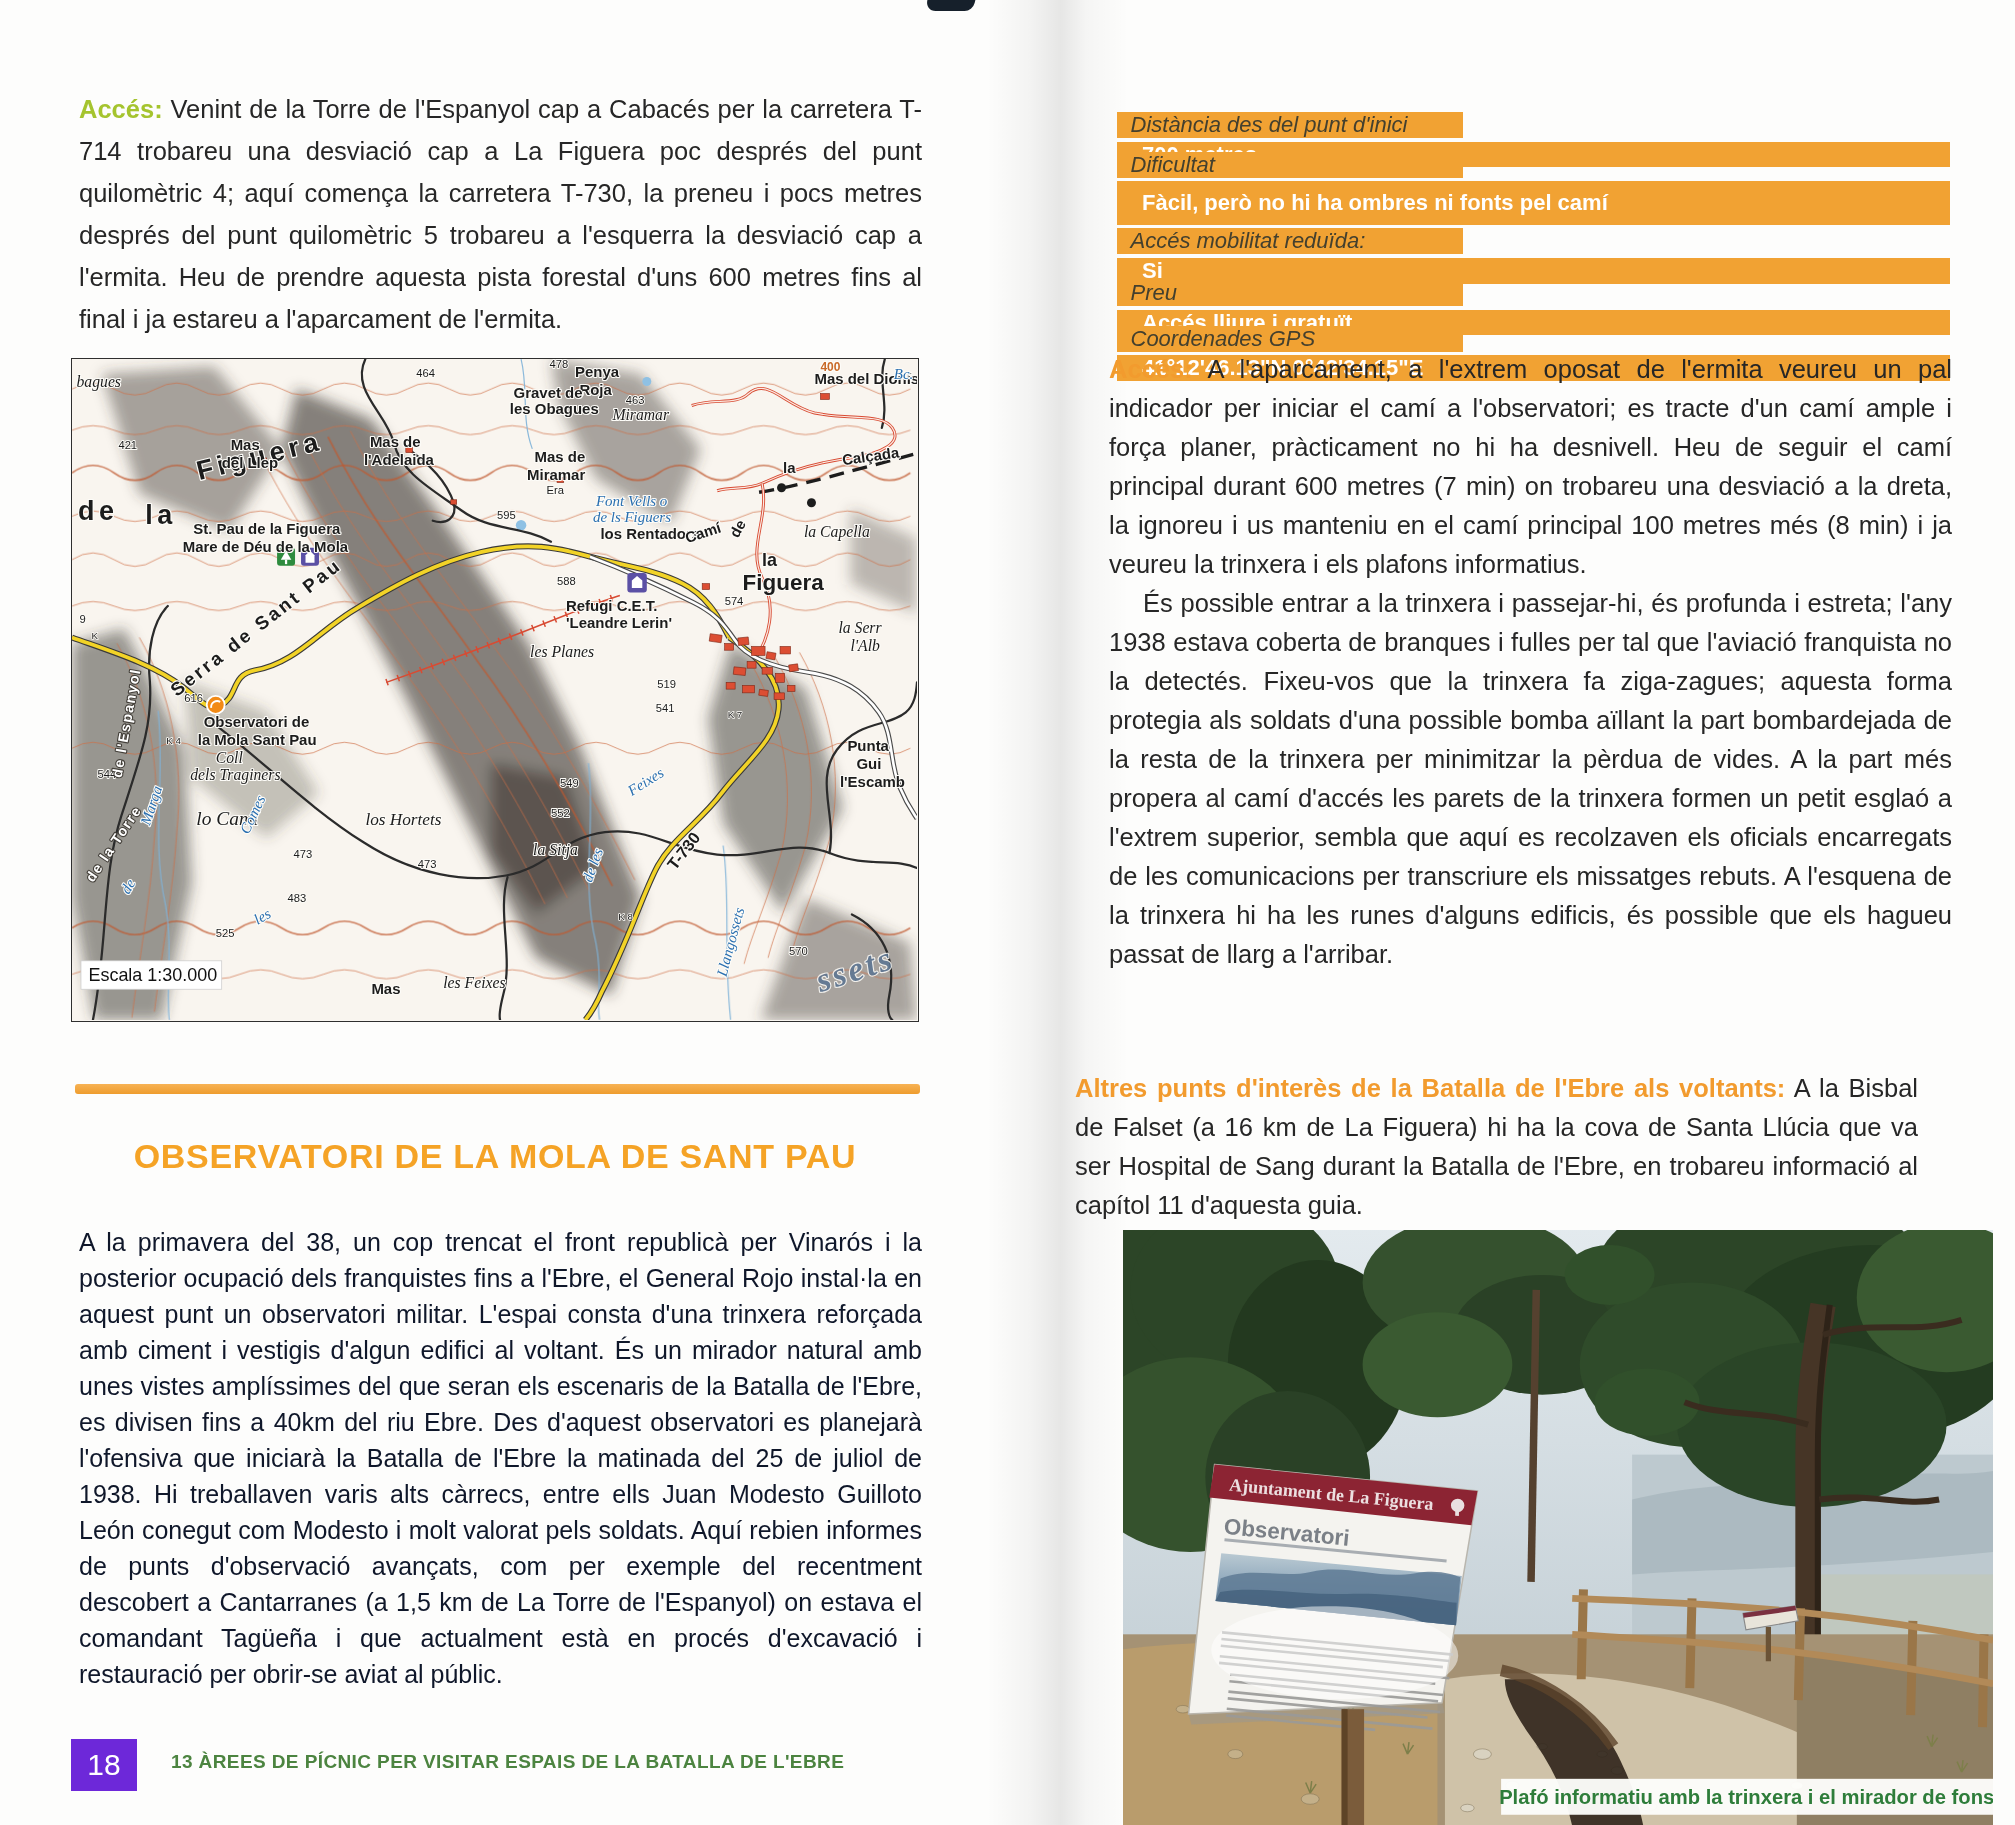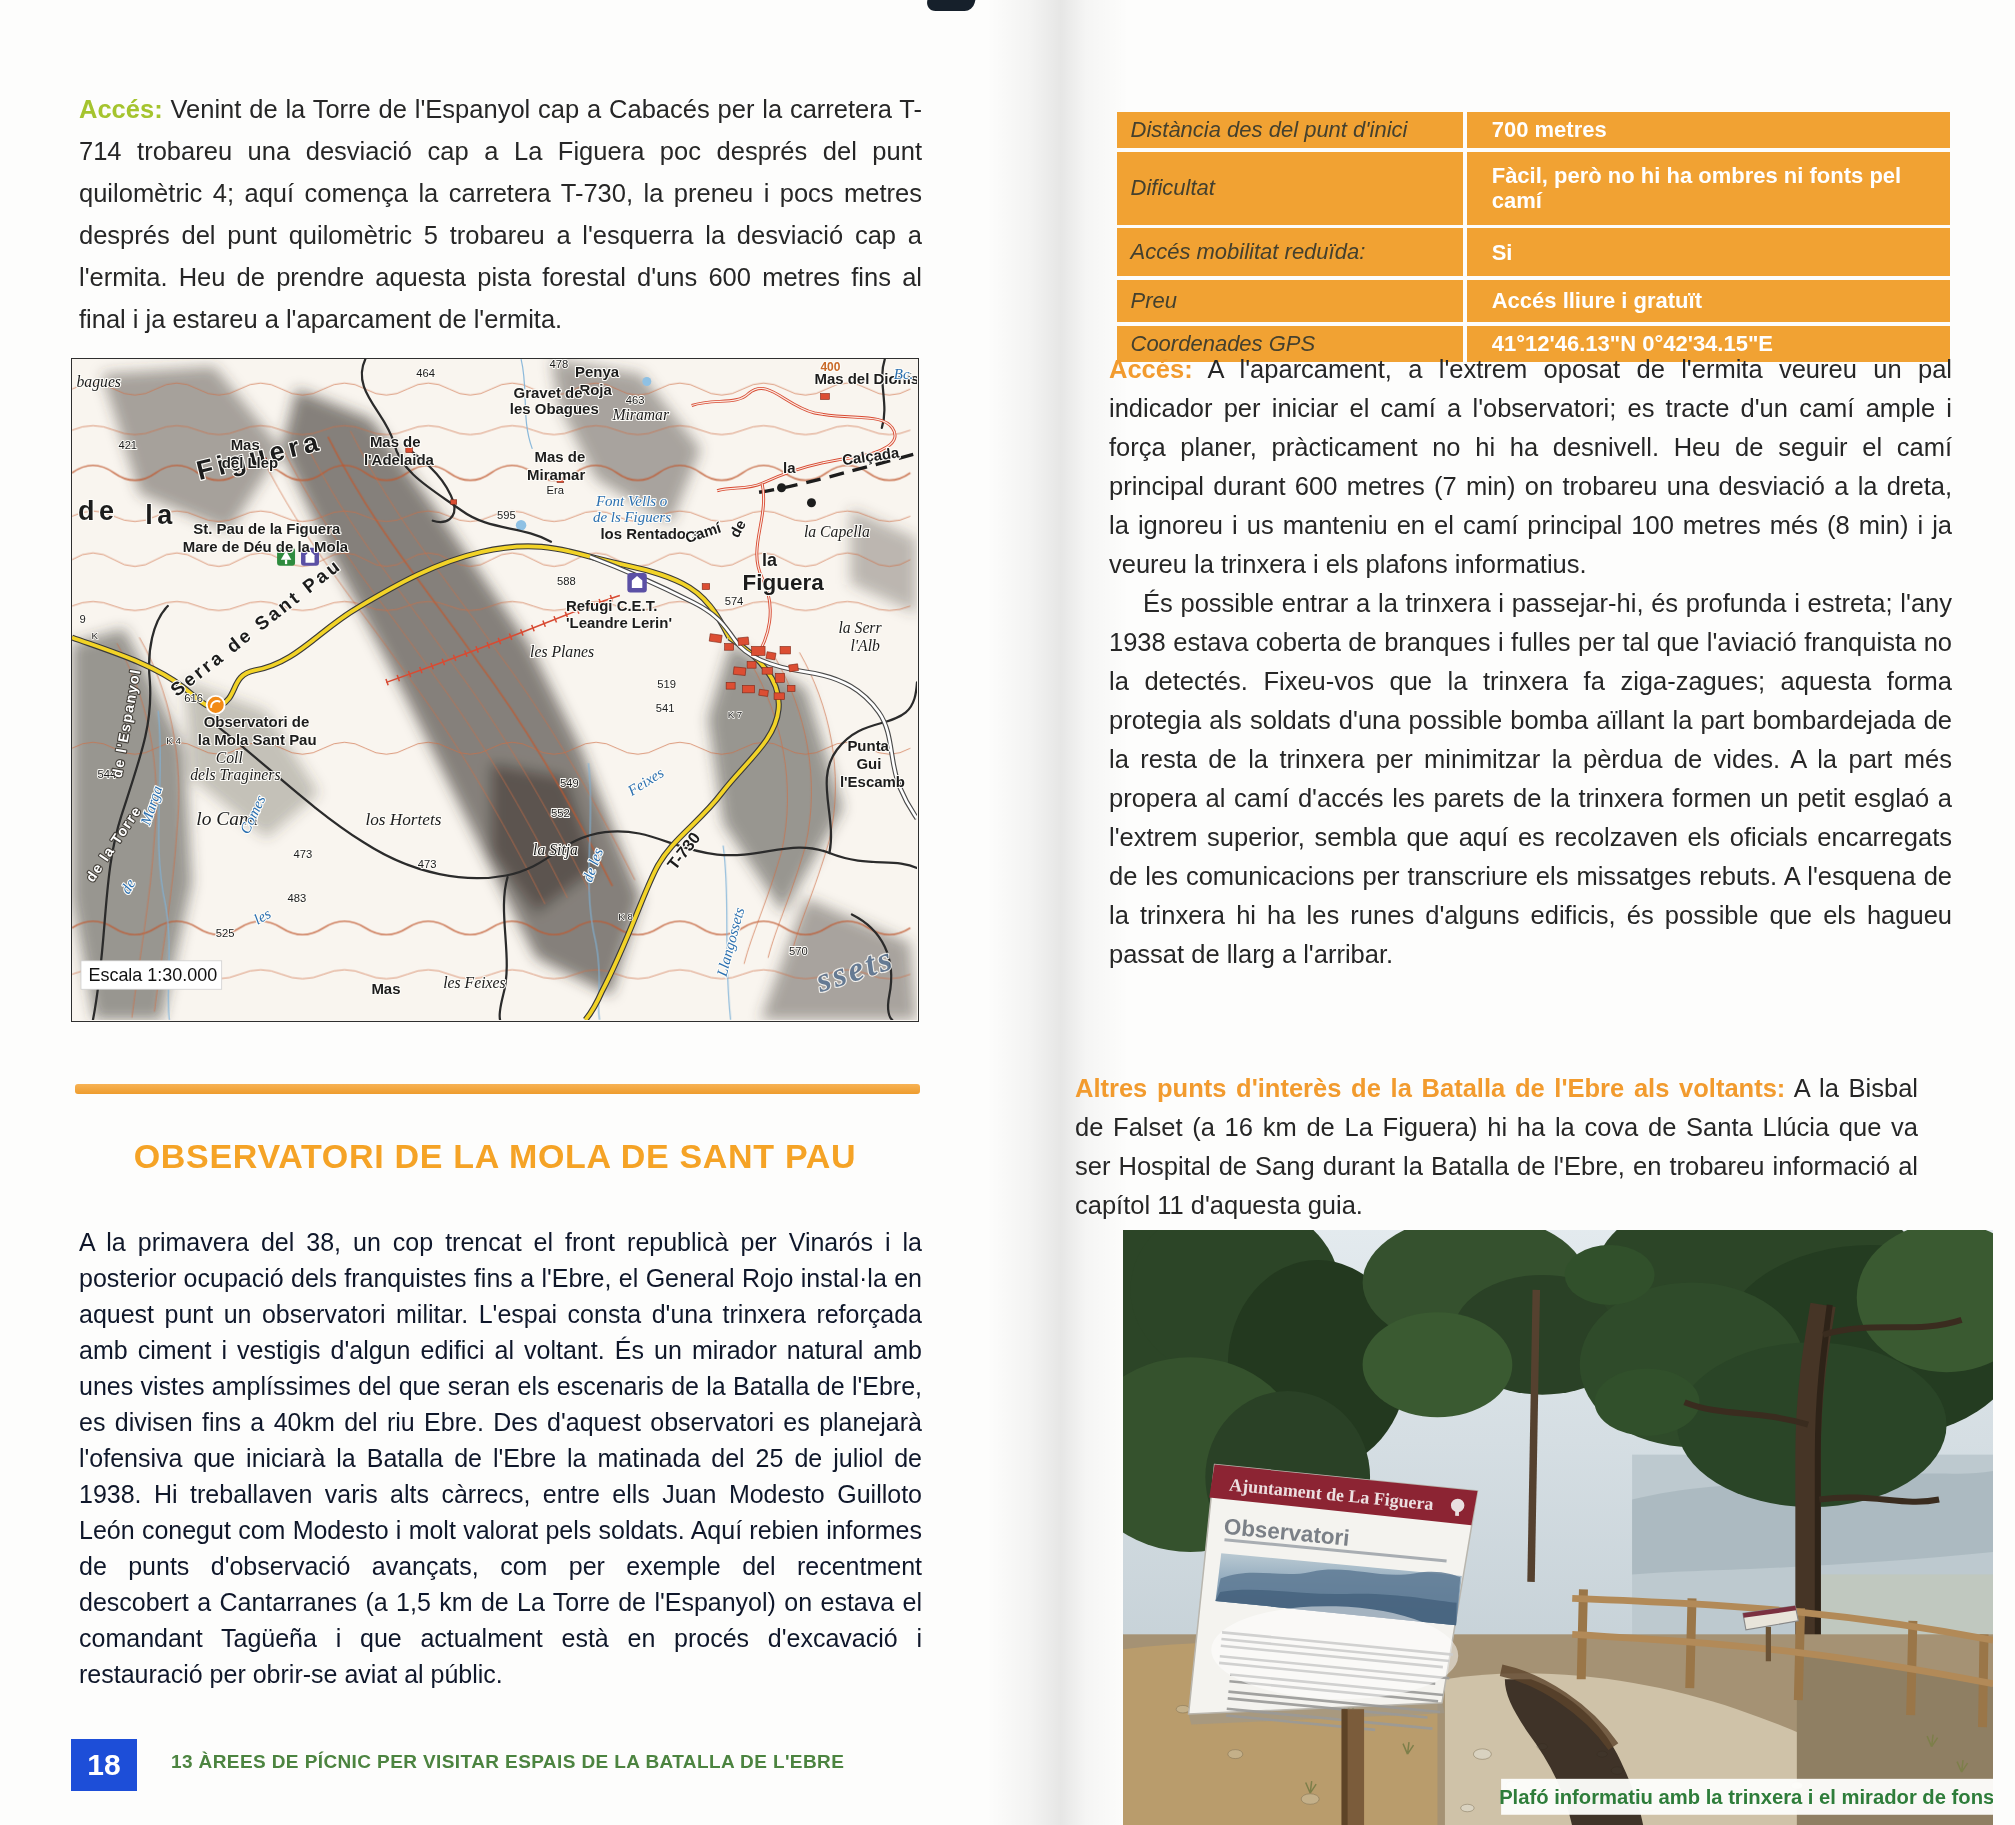--- a/index.html
+++ b/index.html
@@ -15,26 +15,26 @@
   .para-r{font-size:25.5px;line-height:39px;text-align:justify;color:#262626;}
   .body-l{font-size:25px;line-height:36px;text-align:justify;color:#0f172a;}
   .lead-green{color:#a5c42e;font-weight:bold;}
   .lead-orange{color:#f29b2e;font-weight:bold;}
   .indent{text-indent:34px;}
   
   .map-box{left:71px;top:358px;width:848px;height:664px;border:1.5px solid #2f2f2f;box-sizing:border-box;background:#f9f6f1;}
   .divider{left:75px;top:1084px;width:845px;height:9.7px;border-radius:3px;
     background:linear-gradient(#f7b254,#ee9c2d);}
   .sec-title{left:71px;top:1137px;width:848px;text-align:center;font-size:34px;font-weight:bold;color:#f5a326;letter-spacing:0.7px;}
-  .footer-box{left:71px;top:1739px;width:66px;height:52px;background:#1d4ed8;color:#fff;
-    display:flex;align-items:center;justify-content:center;font-size:30px;font-weight:bold;}
+  .footer-box{left:71px;top:1739px;width:66px;height:52px;background:#6d28d9;color:#fff;
+    display:flex;align-items:center;justify-content:center;font-size:30px;font-weight:normal;}
   .footer-title{left:171px;top:1751px;width:824px;font-size:19px;font-weight:bold;color:#4c8440;letter-spacing:0.4px;}
   
   .itable{left:1117px;top:112px;width:833px;}
-  .itable .row{display:flex;gap:3.7px;margin-bottom:3.7px;}
+  .itable .row{display:flex;gap:3.7px;margin-bottom:3.7px;flex-direction:column;}
   .itable .cell{background:#f1a233;box-sizing:border-box;display:flex;align-items:center;}
   .itable .lab{width:346px;padding-left:13.5px;font-style:italic;font-size:22px;color:#44402e;}
   .itable .val{flex:1;padding-left:25px;font-weight:bold;font-size:22px;color:#ffffff;line-height:25.5px;}
   .photo-box{left:1123px;top:1230px;width:870px;height:596px;overflow:hidden;}
   
   .ctr{fill:none;stroke:#cf6f46;stroke-width:1.3;opacity:.7;}
   .ctrb{fill:none;stroke:#c05a30;stroke-width:2.2;opacity:.75;}
   .wtr{fill:none;stroke:#7fb2d8;stroke-width:1.6;opacity:.9;}
   .rdk{fill:none;stroke:#2b2b2b;stroke-width:3;stroke-linecap:round;}
   .rdd{fill:none;stroke:#1d1d1d;stroke-width:4.5;stroke-dasharray:20 12;}

